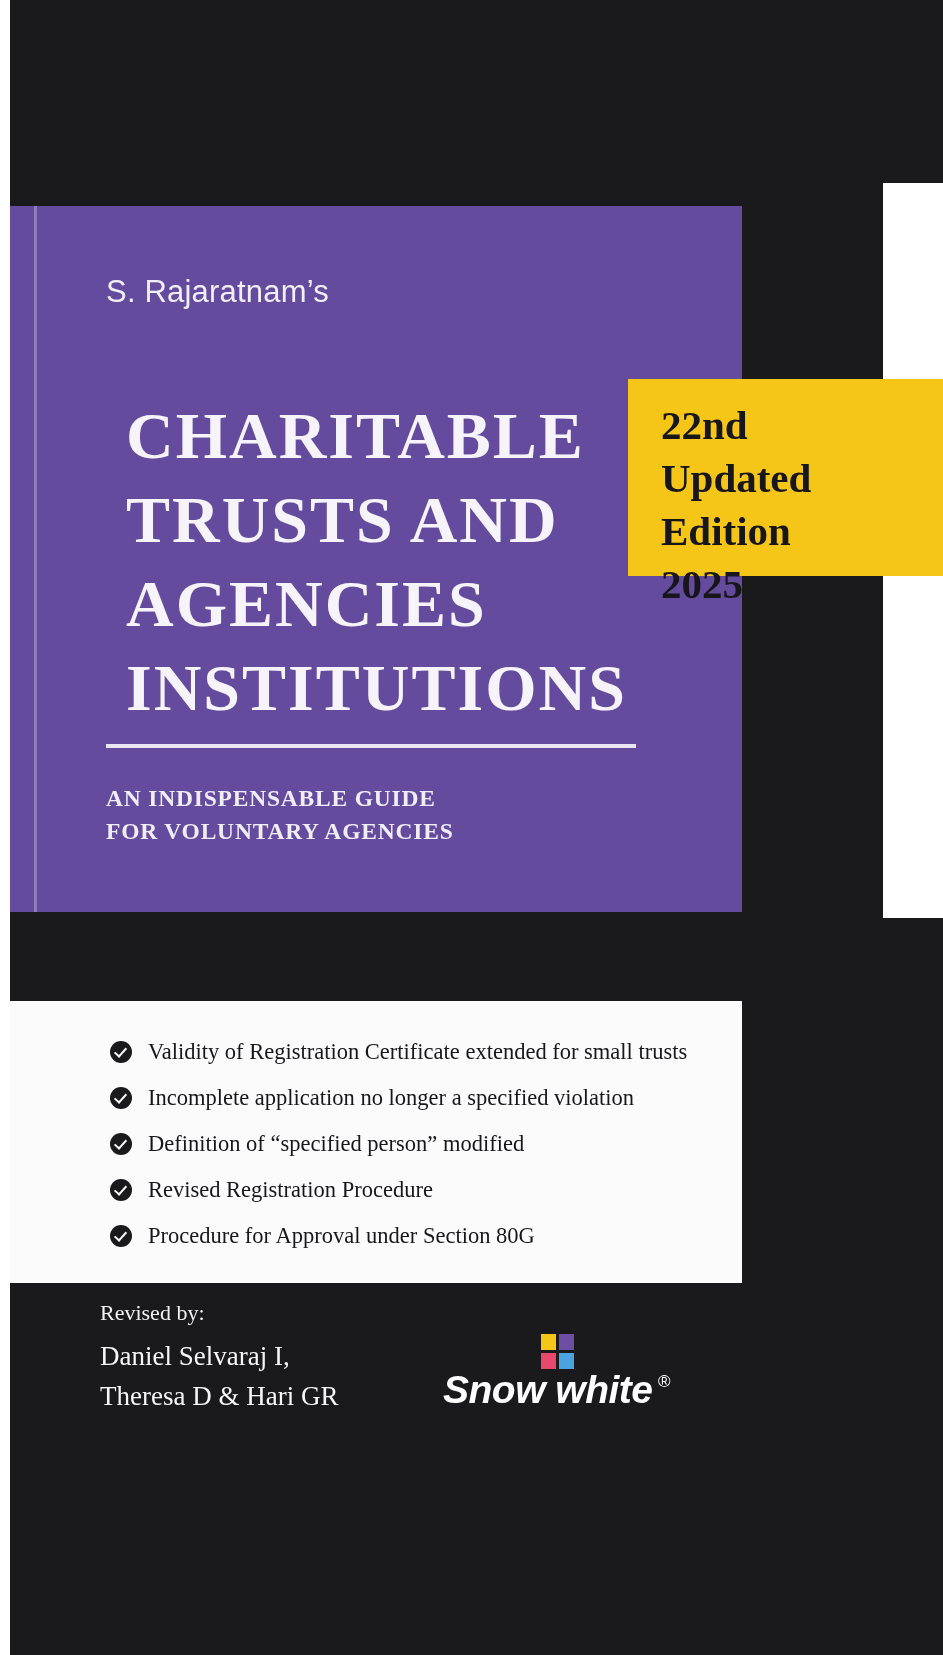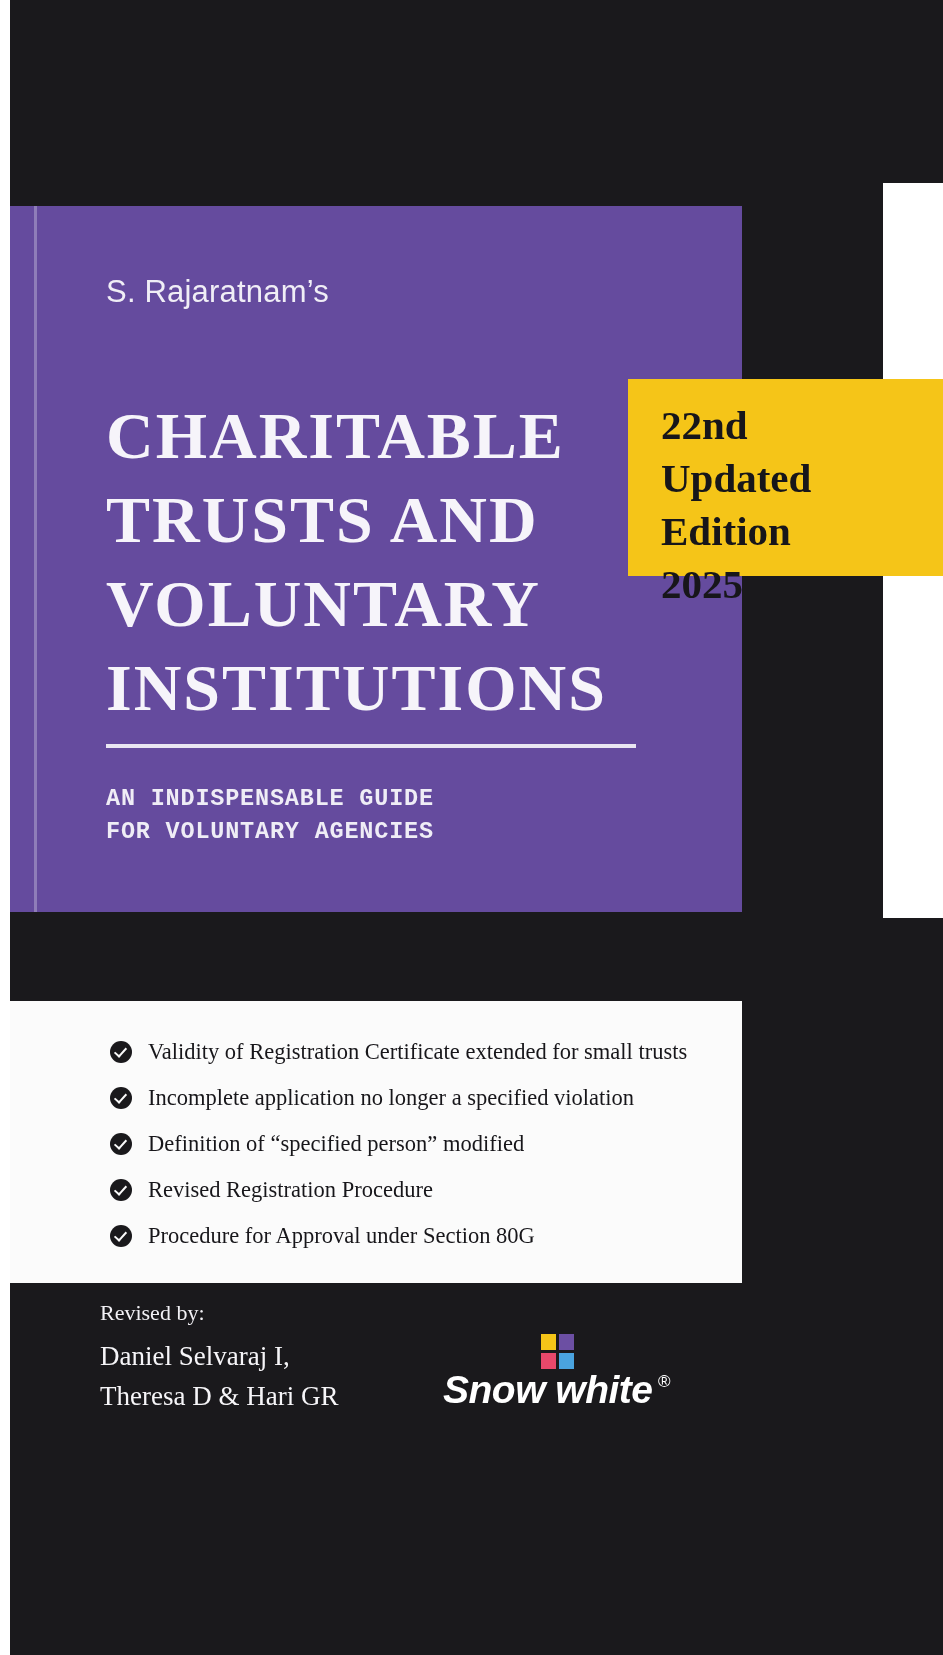--- a/index.html
+++ b/index.html
@@ -89,42 +89,42 @@
     left: 96px;
     top: 188px;
     width: 620px;
     color: #f6f4fa;
     font-weight: 700;
     font-family: "Liberation Serif", serif;
     font-size: 66px;
     line-height: 84px;
     letter-spacing: 2px;
   }
-  .maintitle div { white-space: nowrap; }
+  .maintitle div { white-space: nowrap; margin-left: 20px; }
 
   .title-rule {
     position: absolute;
     left: 96px;
     top: 538px;
     width: 530px;
     height: 4px;
     background: #e9e6f2;
   }
 
   .subtitle {
     position: absolute;
     left: 96px;
     top: 576px;
     width: 600px;
     color: #efedf6;
     font-weight: 700;
     font-size: 23.5px;
     line-height: 33px;
     letter-spacing: 0.8px;
-    font-family: Liberation Mono, monospace;
+    font-family: Liberation Serif, serif;
   }
 
   
   .edition-badge {
     position: absolute;
     left: 628px;
     top: 379px;
     width: 315px;
     height: 197px;
     background: #f5c518;
@@ -270,21 +270,21 @@
 
   <div class="purple-block">
     <div class="purple-inner-line"></div>
 
     <div class="author-line">S. Rajaratnam’s</div>
 
 
     <div class="maintitle">
       <div>CHARITABLE</div>
       <div>TRUSTS AND</div>
-      <div>VOLUNTARY</div>
+      <div>AGENCIES</div>
       <div>INSTITUTIONS</div>
     </div>
 
     <div class="title-rule"></div>
 
     <div class="subtitle">
       <div>AN INDISPENSABLE GUIDE</div>
       <div>FOR VOLUNTARY AGENCIES</div>
     </div>
   </div>

